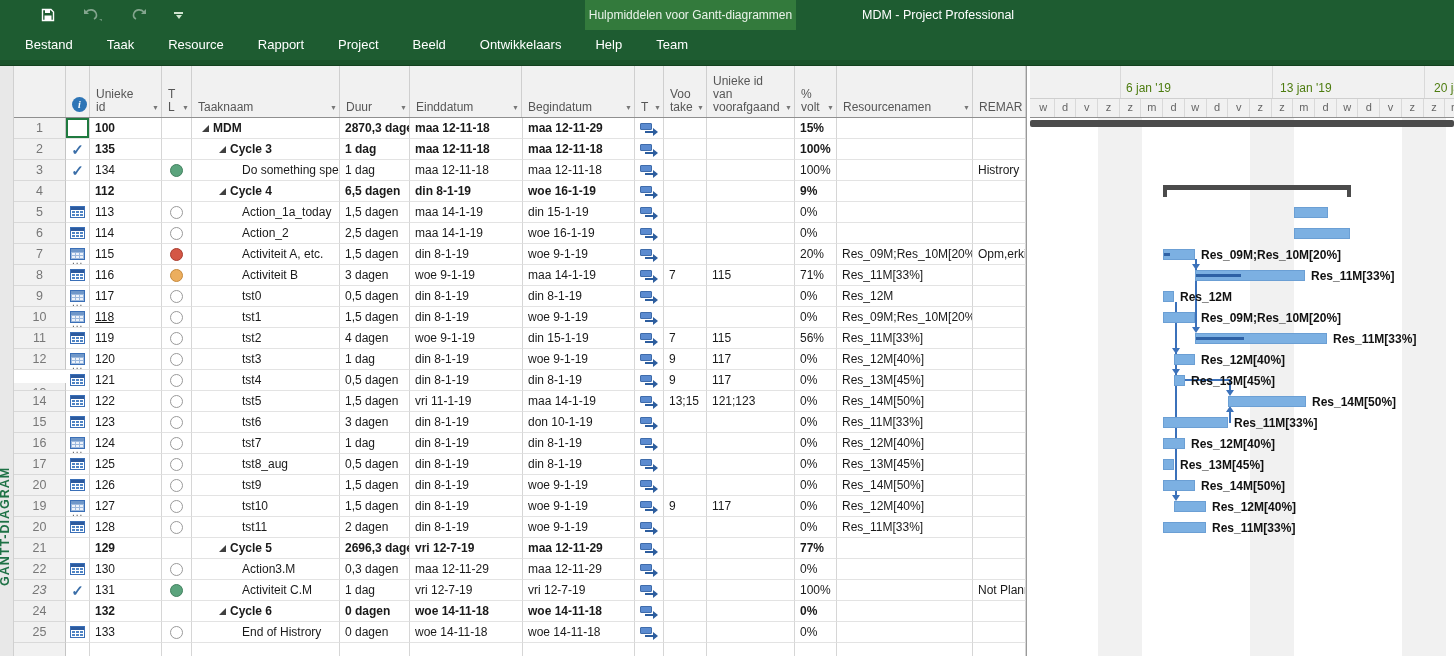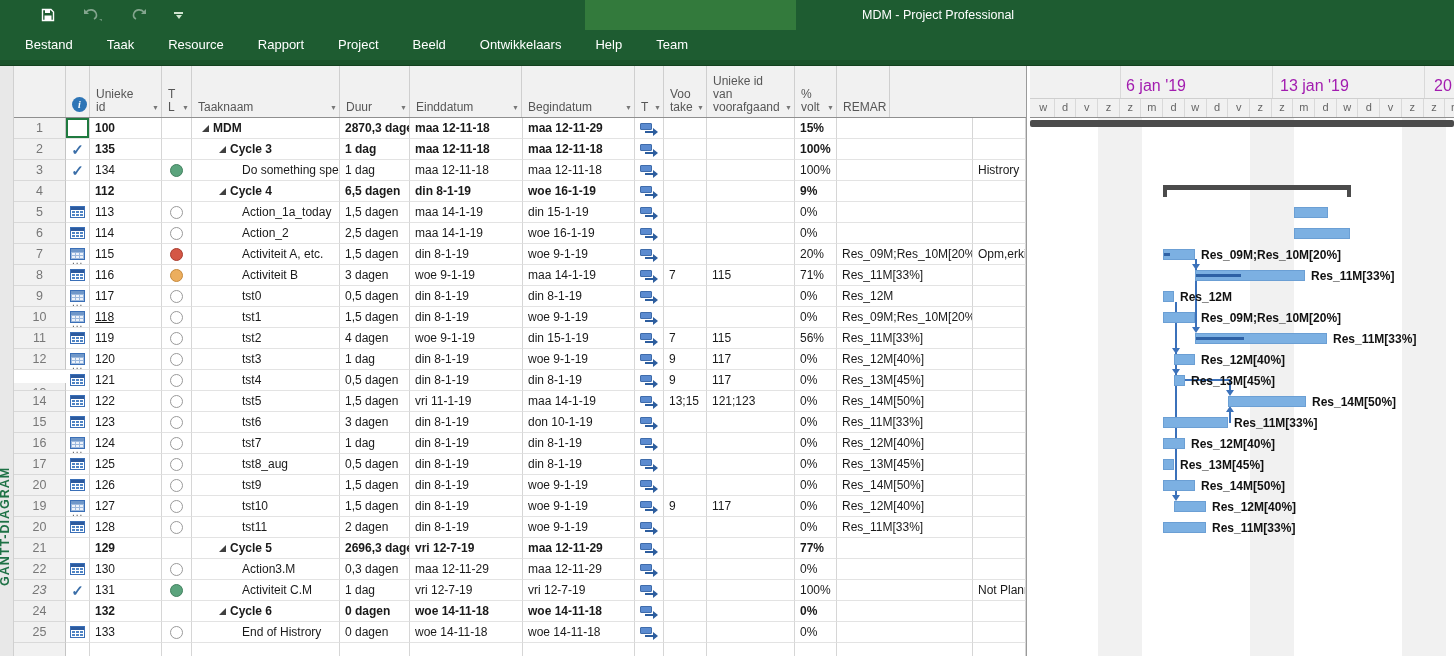--- a/index.html
+++ b/index.html
@@ -66,21 +66,21 @@
   .mode-ic .stem { position:absolute; left:5px; top:9px; width:8px; height:2px; background:#2c5d9e; }
   .mode-ic .tip { position:absolute; left:13px; top:6px; width:0; height:0; border-top:4px solid transparent; border-bottom:4px solid transparent; border-left:5px solid #2c5d9e; }
 
   
   .splitter { position:absolute; left:1026px; top:66px; width:4px; bottom:0; background:#fff; border-left:1px solid #9a9a9a; }
 
   
   .gantt { position:absolute; left:1030px; top:66px; width:424px; bottom:0; overflow:hidden; background:#fff; }
   .g-head { position:relative; height:52px; background:#f1f1f1; border-bottom:1px solid #8f8f8f; }
   .g-tier1 { position:relative; height:33px; border-bottom:1px solid #cfcfcf; }
-  .g-week { position:absolute; bottom:3px; font-size:16px; color:#a21caf; white-space:nowrap; }
+  .g-week { position:absolute; bottom:3px; font-size:12px; color:#4d7c0f; white-space:nowrap; }
   .g-weekline { position:absolute; top:0; bottom:0; width:1px; background:#d9d9d9; }
   .g-tier2 { position:relative; height:18px; }
   .g-day { position:absolute; top:0; height:18px; font-size:11px; color:#666; text-align:center; line-height:17px; border-right:1px solid #d9d9d9; cursor:default; }
   .g-body { position:absolute; left:0; top:52px; right:0; bottom:0; }
   .g-weekend { position:absolute; top:0; bottom:0; background:#f1f1f1; }
   .g-projectbar { position:absolute; height:7px; background:#4b4b4b; border-radius:2px; }
   .g-sumbar { position:absolute; height:5px; background:#4b4b4b; }
   .g-sumcap { position:absolute; width:4px; height:12px; background:#4b4b4b; }
   .g-bar { position:absolute; height:11px; background:#7cb0e2; border:1px solid #6b9fd4; }
   .g-prog { position:absolute; height:3px; background:#2e61a5; }
@@ -118,20 +118,21 @@
         </span>
       <span class="qat-custom">
           <span class="bar"></span>
           <span class="tri"></span>
         </span>
     </div>
     <div class="apptitle">MDM  -  Project Professional</div>
   </div>
 
   <div class="ctxblock">
+    <span class="ctxtitle">Hulpmiddelen voor Gantt-diagrammen</span>
     <span class="ctxtab">Opmaak</span>
   </div>
 
   <div class="menubar">
     <div class="tabs">
       <span class="tab">Bestand</span>
       <span class="tab">Taak</span>
       <span class="tab">Resource</span>
       <span class="tab">Rapport</span>
       <span class="tab">Project</span>
@@ -191,20 +192,24 @@
         </div>
         <div class="th" style="width: 88px;">
           <span>Unieke id</span>
           <span>van</span>
           <span>voorafgaand</span>
           <span class="flt">▼</span>
         </div>
         <div class="th" style="width: 42px;">
           <span>%</span>
           <span>volt</span>
+          <span class="flt">▼</span>
+        </div>
+        <div class="th" style="width: 136px;">
+          <span>Resourcenamen</span>
           <span class="flt">▼</span>
         </div>
         <div class="th" style="width: 53px;">
           <span>REMAR</span>
         </div>
       </div>
     <div id="tbody">
         <div class="trow bold">
           <div class="td num" style="width: 52px;">1</div>
           <div class="td center" style="width: 24px;">

